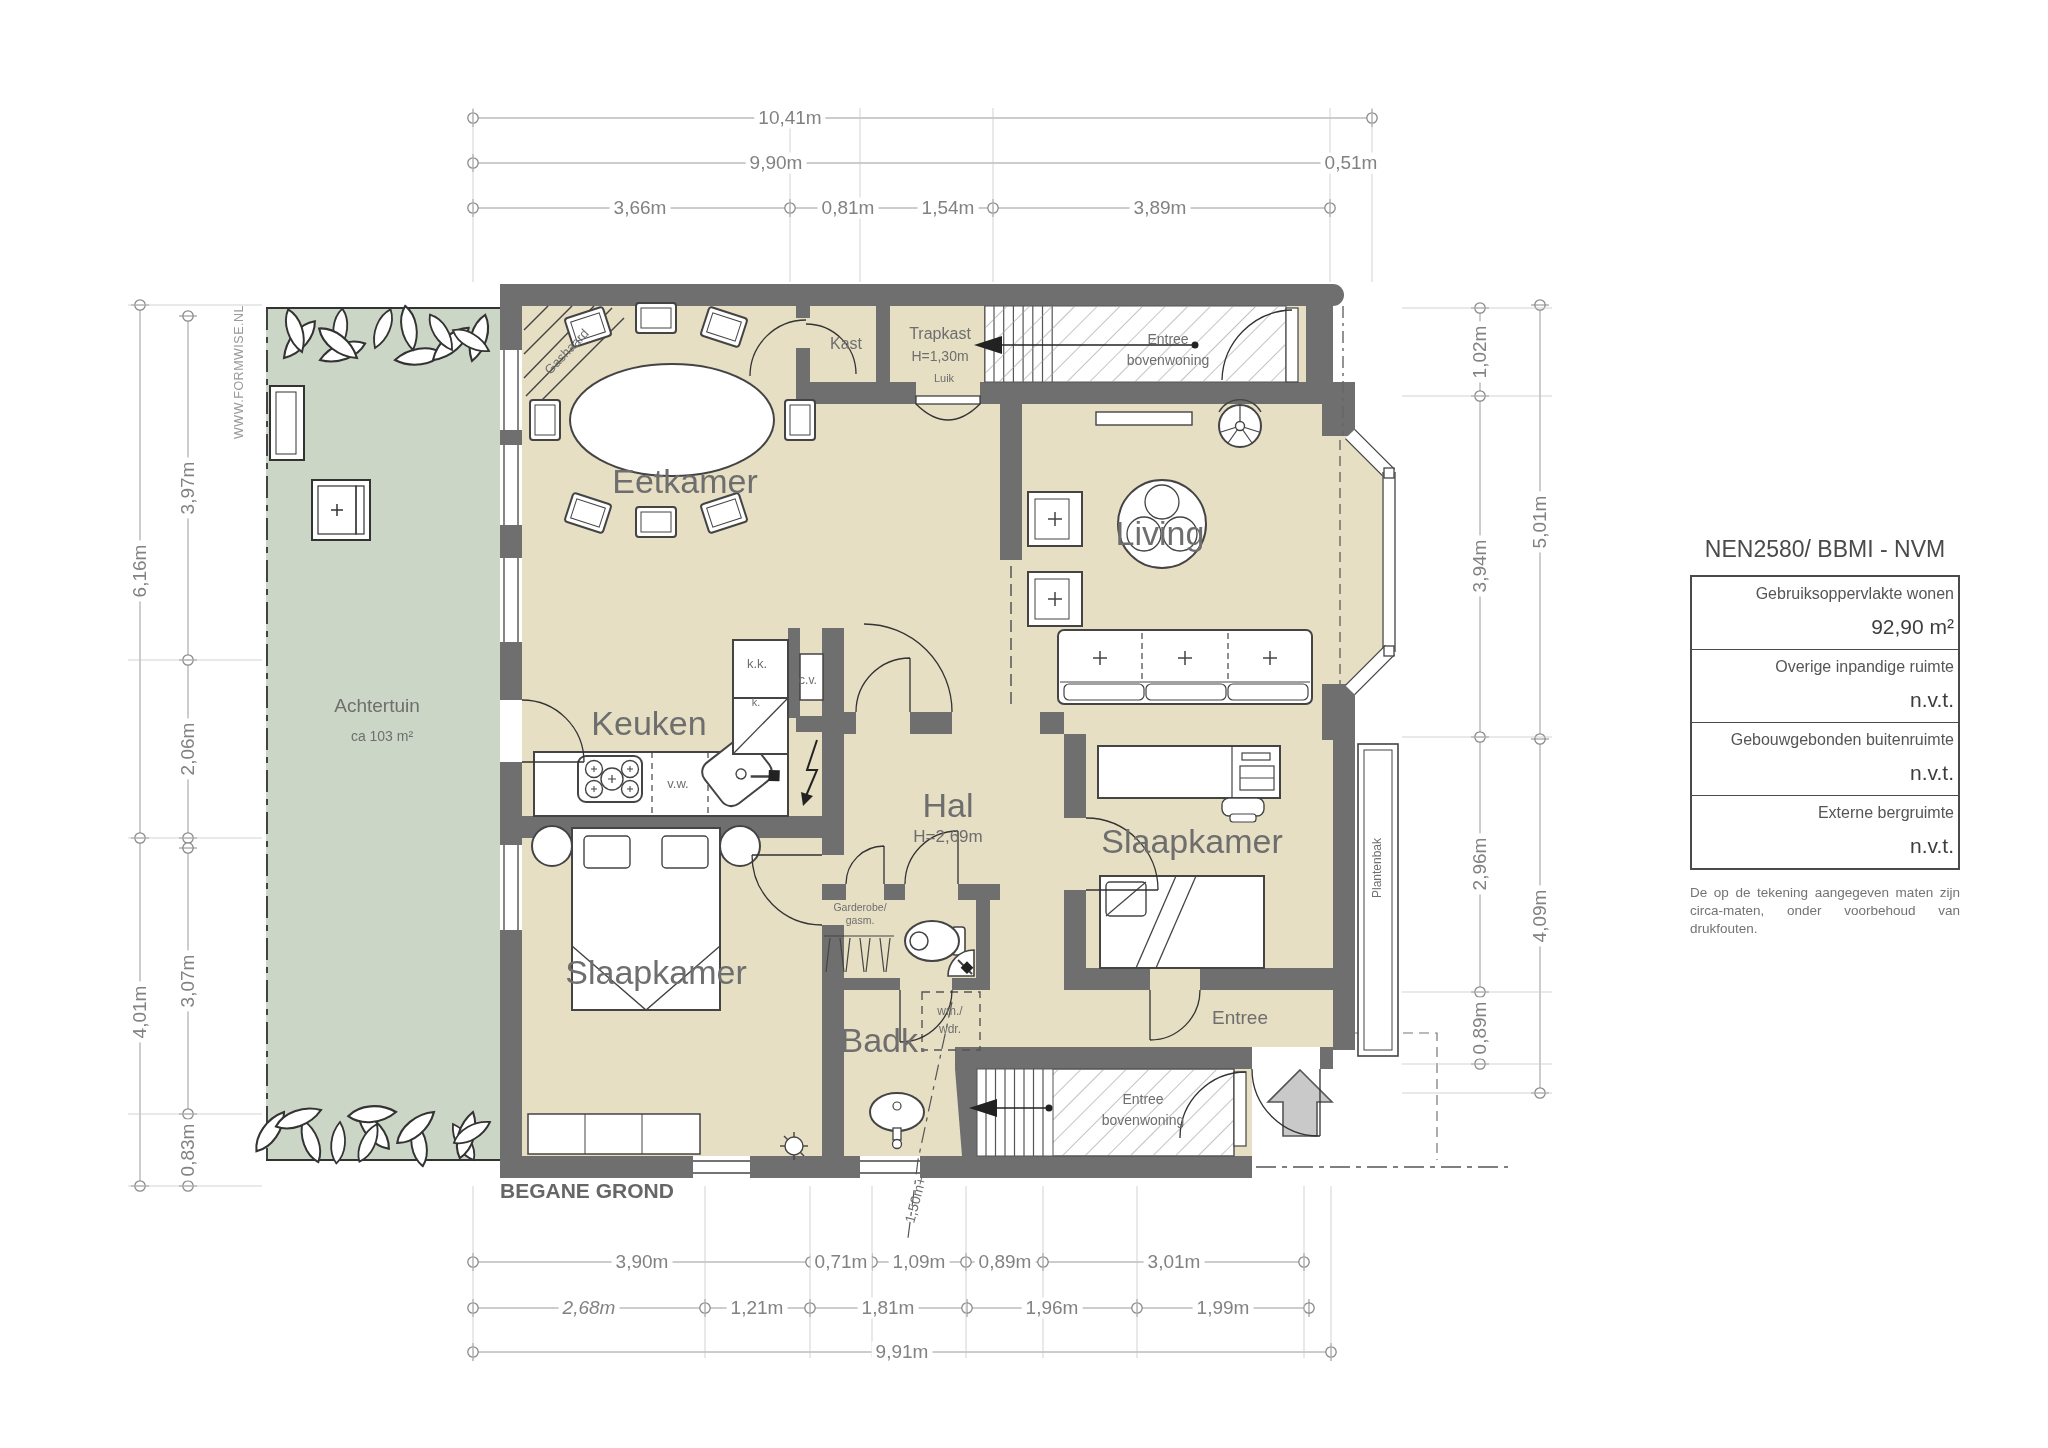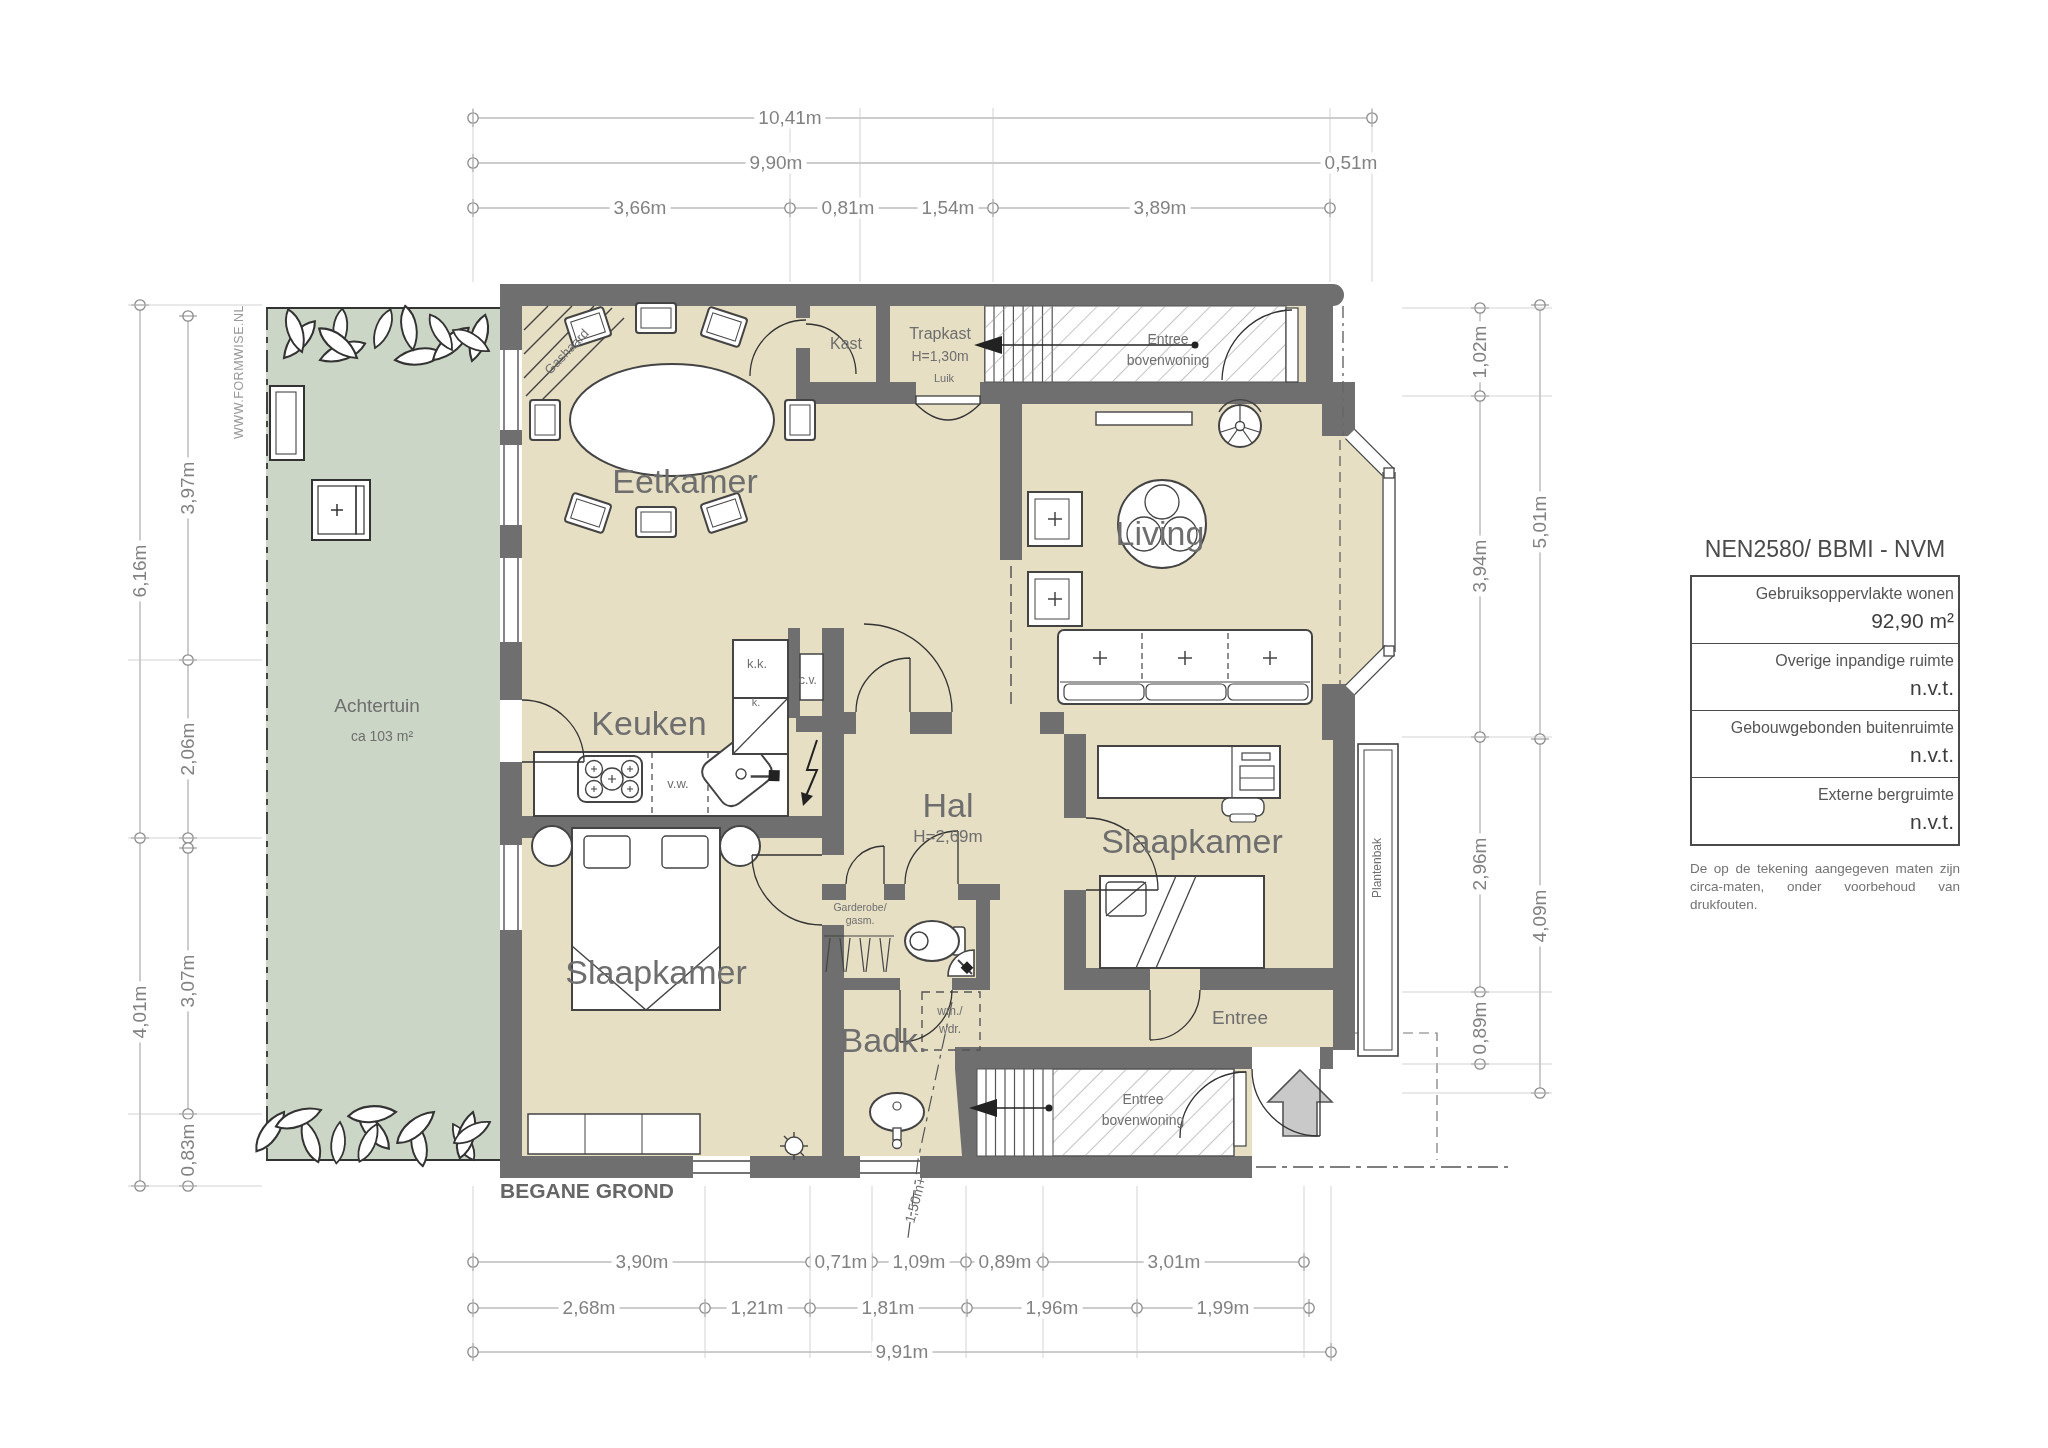--- a/index.html
+++ b/index.html
@@ -19,21 +19,21 @@
   .room{font-size:34px;}
   .small{font-size:14px;}
   .tiny{font-size:11px;}
   .dim{font-size:19px;color:var(--dimtext);background:#fff;padding:0 4px;}
   .legend{position:absolute;left:1690px;top:536px;width:270px;color:#555;}
   .legend-title{text-align:center;font-size:23px;color:#4a4a4a;margin-bottom:12px;}
   .legend-table{border:2px solid #4a4a4a;}
   .legend-row{padding:8px 4px 10px 4px;text-align:right;}
   .legend-row + .legend-row{border-top:1.5px solid #4a4a4a;}
   .legend-label{font-size:16px;}
-  .legend-value{font-size:21px;color:#3d3d3d;margin-top:6px;}
+  .legend-value{font-size:21px;color:#3d3d3d;margin-top:12px;}
   .legend-note{margin-top:14px;font-size:13.5px;text-align:justify;color:#737373;line-height:1.35;}
 </style>
 </head>
 <body>
 
 <div class="stage">
 
 <svg width="2048" height="1448" viewBox="0 0 2048 1448">
   <defs>
     <pattern id="hatch" patternUnits="userSpaceOnUse" width="16" height="16" patternTransform="rotate(45)">
@@ -609,21 +609,21 @@
     <div class="lbl dim" style="left: 1351px; top: 163px;">0,51m</div>
     <div class="lbl dim" style="left: 640px; top: 208px;">3,66m</div>
     <div class="lbl dim" style="left: 848px; top: 208px;">0,81m</div>
     <div class="lbl dim" style="left: 948px; top: 208px;">1,54m</div>
     <div class="lbl dim" style="left: 1160px; top: 208px;">3,89m</div>
     <div class="lbl dim" style="left: 642px; top: 1262px;">3,90m</div>
     <div class="lbl dim" style="left: 841px; top: 1262px;">0,71m</div>
     <div class="lbl dim" style="left: 919px; top: 1262px;">1,09m</div>
     <div class="lbl dim" style="left: 1005px; top: 1262px;">0,89m</div>
     <div class="lbl dim" style="left: 1174px; top: 1262px;">3,01m</div>
-    <div class="lbl dim" style="left: 589px; top: 1308px;">2,68m</div>
+    <div class="lbl dim" style="left: 589px; top: 1308px; font-style: italic;">2,68m</div>
     <div class="lbl dim" style="left: 757px; top: 1308px;">1,21m</div>
     <div class="lbl dim" style="left: 888px; top: 1308px;">1,81m</div>
     <div class="lbl dim" style="left: 1052px; top: 1308px;">1,96m</div>
     <div class="lbl dim" style="left: 1223px; top: 1308px;">1,99m</div>
     <div class="lbl dim" style="left: 902px; top: 1352px;">9,91m</div>
     <div class="lbl dim rot" style="left: 140px; top: 571px;">6,16m</div>
     <div class="lbl dim rot" style="left: 140px; top: 1012px;">4,01m</div>
     <div class="lbl dim rot" style="left: 188px; top: 488px;">3,97m</div>
     <div class="lbl dim rot" style="left: 188px; top: 749px;">2,06m</div>
     <div class="lbl dim rot" style="left: 188px; top: 981px;">3,07m</div>

